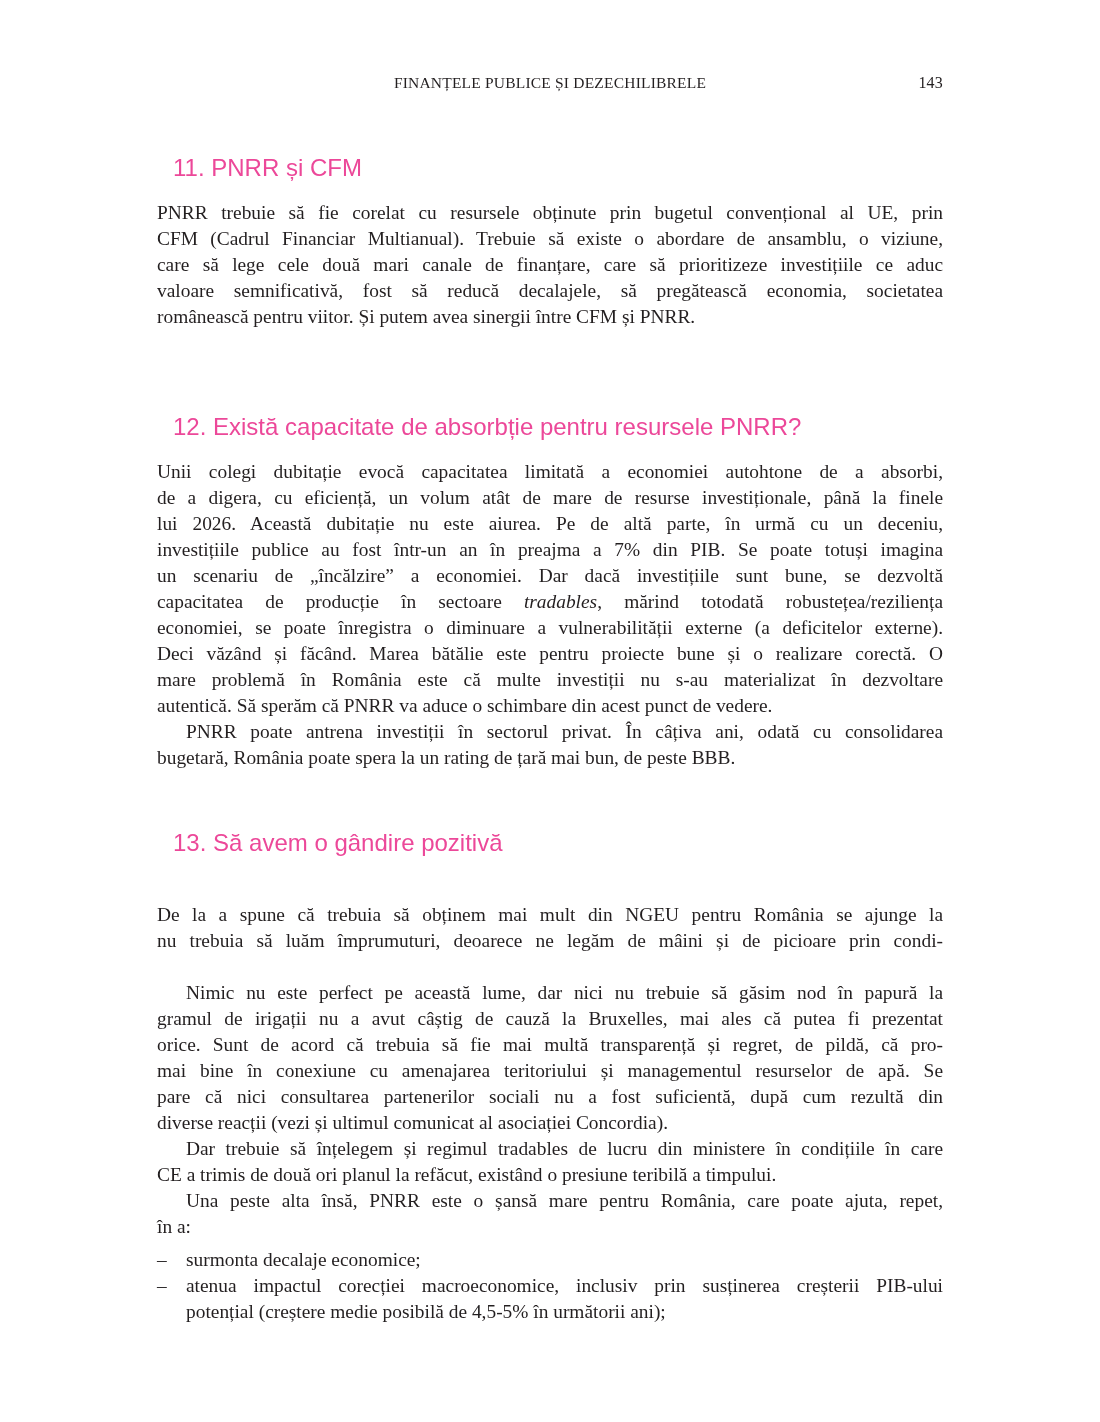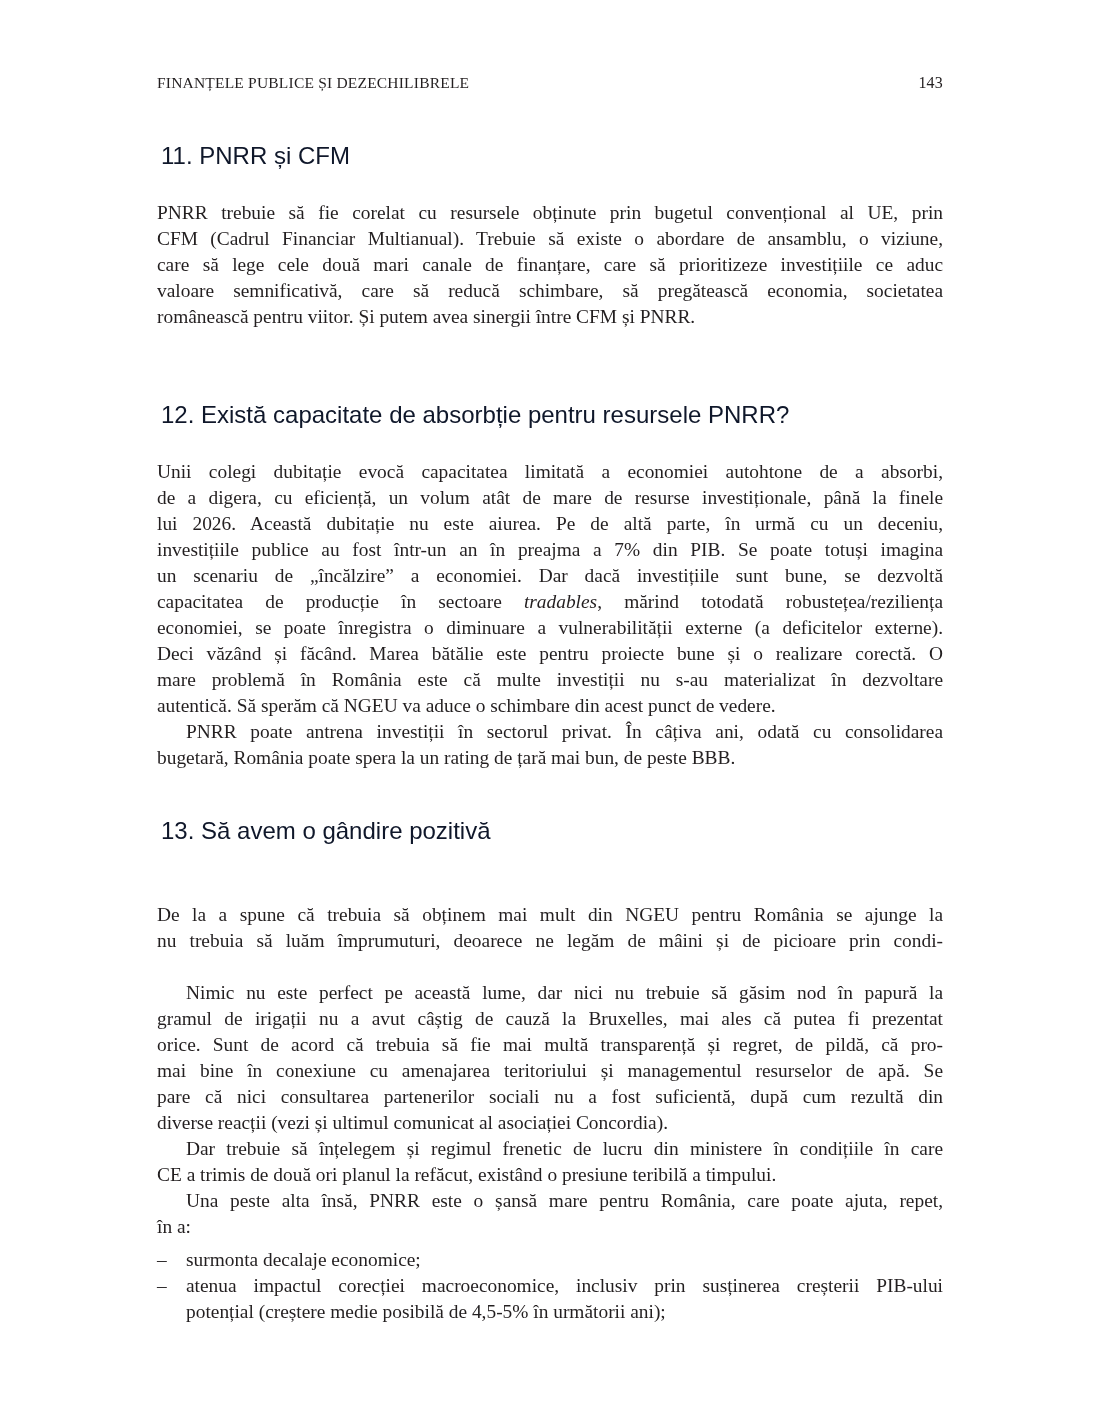--- a/index.html
+++ b/index.html
@@ -27,37 +27,38 @@
       width: 786px;
       height: 24px;
       font-family: "Liberation Serif", serif;
       font-size: 15.5px;
       letter-spacing: 0.2px;
     }
     .running-title {
       position: absolute;
       left: 0;
       width: 786px;
+      text-align: center;
       top: 0;
     }
     .page-number {
       position: absolute;
       right: 0;
       top: 0;
       font-size: 16px;
     }
     .section-heading {
       position: absolute;
       left: 0;
-      margin: 4px;
+      margin: 16px;
       font-family: "Liberation Sans", sans-serif;
       font-weight: normal;
       font-size: 24px;
       line-height: 30px;
-      color: #0f172a;
+      color: #ec4899;
       white-space: nowrap;
     }
     .para {
       position: absolute;
       left: 0;
       width: 786px;
       font-family: "Liberation Serif", serif;
       font-size: 19.4px;
       line-height: 26px;
     }
@@ -106,57 +107,57 @@
   <div class="running-header">
     <span class="running-title">FINANȚELE PUBLICE ȘI DEZECHILIBRELE</span>
     <span class="page-number">143</span>
   </div>
 
   <h2 class="section-heading" style="top:137px">11. PNRR și CFM</h2>
   <div class="para" style="top:200px">
     <span class="line">PNRR trebuie să fie corelat cu resursele obținute prin bugetul convențional al UE, prin</span>
     <span class="line">CFM (Cadrul Financiar Multianual). Trebuie să existe o abordare de ansamblu, o viziune,</span>
     <span class="line">care să lege cele două mari canale de finanțare, care să prioritizeze investițiile ce aduc</span>
-    <span class="line">valoare semnificativă, care să reducă schimbare, să pregătească economia, societatea</span>
+    <span class="line">valoare semnificativă, fost să reducă decalajele, să pregătească economia, societatea</span>
     <span class="line last">românească pentru viitor. Și putem avea sinergii între CFM și PNRR.</span>
   </div>
 
   <h2 class="section-heading" style="top:396px">12. Există capacitate de absorbție pentru resursele PNRR?</h2>
   <div class="para" style="top:459px">
     <span class="line">Unii colegi dubitație evocă capacitatea limitată a economiei autohtone de a absorbi,</span>
     <span class="line">de a digera, cu eficiență, un volum atât de mare de resurse investiționale, până la finele</span>
     <span class="line">lui 2026. Această dubitație nu este aiurea. Pe de altă parte, în urmă cu un deceniu,</span>
     <span class="line">investițiile publice au fost într-un an în preajma a 7% din PIB. Se poate totuși imagina</span>
     <span class="line">un scenariu de „încălzire” a economiei. Dar dacă investițiile sunt bune, se dezvoltă</span>
     <span class="line"><span>capacitatea de producție în sectoare </span><em>tradables</em><span>, mărind totodată robustețea/reziliența</span></span>
     <span class="line">economiei, se poate înregistra o diminuare a vulnerabilității externe (a deficitelor externe).</span>
     <span class="line">Deci văzând și făcând. Marea bătălie este pentru proiecte bune și o realizare corectă. O</span>
     <span class="line">mare problemă în România este că multe investiții nu s-au materializat în dezvoltare</span>
-    <span class="line last">autentică. Să sperăm că NGEU va aduce o schimbare din acest punct de vedere.</span>
+    <span class="line last">autentică. Să sperăm că PNRR va aduce o schimbare din acest punct de vedere.</span>
   </div>
   <div class="para" style="top:719px">
     <span class="line indent">PNRR poate antrena investiții în sectorul privat. În câțiva ani, odată cu consolidarea</span>
     <span class="line last">bugetară, România poate spera la un rating de țară mai bun, de peste BBB.</span>
   </div>
 
   <h2 class="section-heading" style="top:812px">13. Să avem o gândire pozitivă</h2>
   <div class="para" style="top:902px">
     <span class="line">De la a spune că trebuia să obținem mai mult din NGEU pentru România se ajunge la</span>
     <span class="line">nu trebuia să luăm împrumuturi, deoarece ne legăm de mâini și de picioare prin condi-</span>
   </div>
   <div class="para" style="top:980px">
     <span class="line indent">Nimic nu este perfect pe această lume, dar nici nu trebuie să găsim nod în papură la</span>
     <span class="line">gramul de irigații nu a avut câștig de cauză la Bruxelles, mai ales că putea fi prezentat</span>
     <span class="line">orice. Sunt de acord că trebuia să fie mai multă transparență și regret, de pildă, că pro-</span>
     <span class="line">mai bine în conexiune cu amenajarea teritoriului și managementul resurselor de apă. Se</span>
     <span class="line">pare că nici consultarea partenerilor sociali nu a fost suficientă, după cum rezultă din</span>
     <span class="line last">diverse reacții (vezi și ultimul comunicat al asociației Concordia).</span>
   </div>
   <div class="para" style="top:1136px">
-    <span class="line indent">Dar trebuie să înțelegem și regimul frenetic de lucru din ministere în condițiile în care</span>
+    <span class="line indent">Dar trebuie să înțelegem și regimul tradables de lucru din ministere în condițiile în care</span>
     <span class="line last">CE a trimis de două ori planul la refăcut, existând o presiune teribilă a timpului.</span>
   </div>
   <div class="para" style="top:1188px">
     <span class="line indent">Una peste alta însă, PNRR este o șansă mare pentru România, care poate ajuta, repet,</span>
     <span class="line last">în a:</span>
   </div>
 
   <ul class="list" style="top:1247px">
     <li class="list-item">
       <span class="bullet">–</span>

